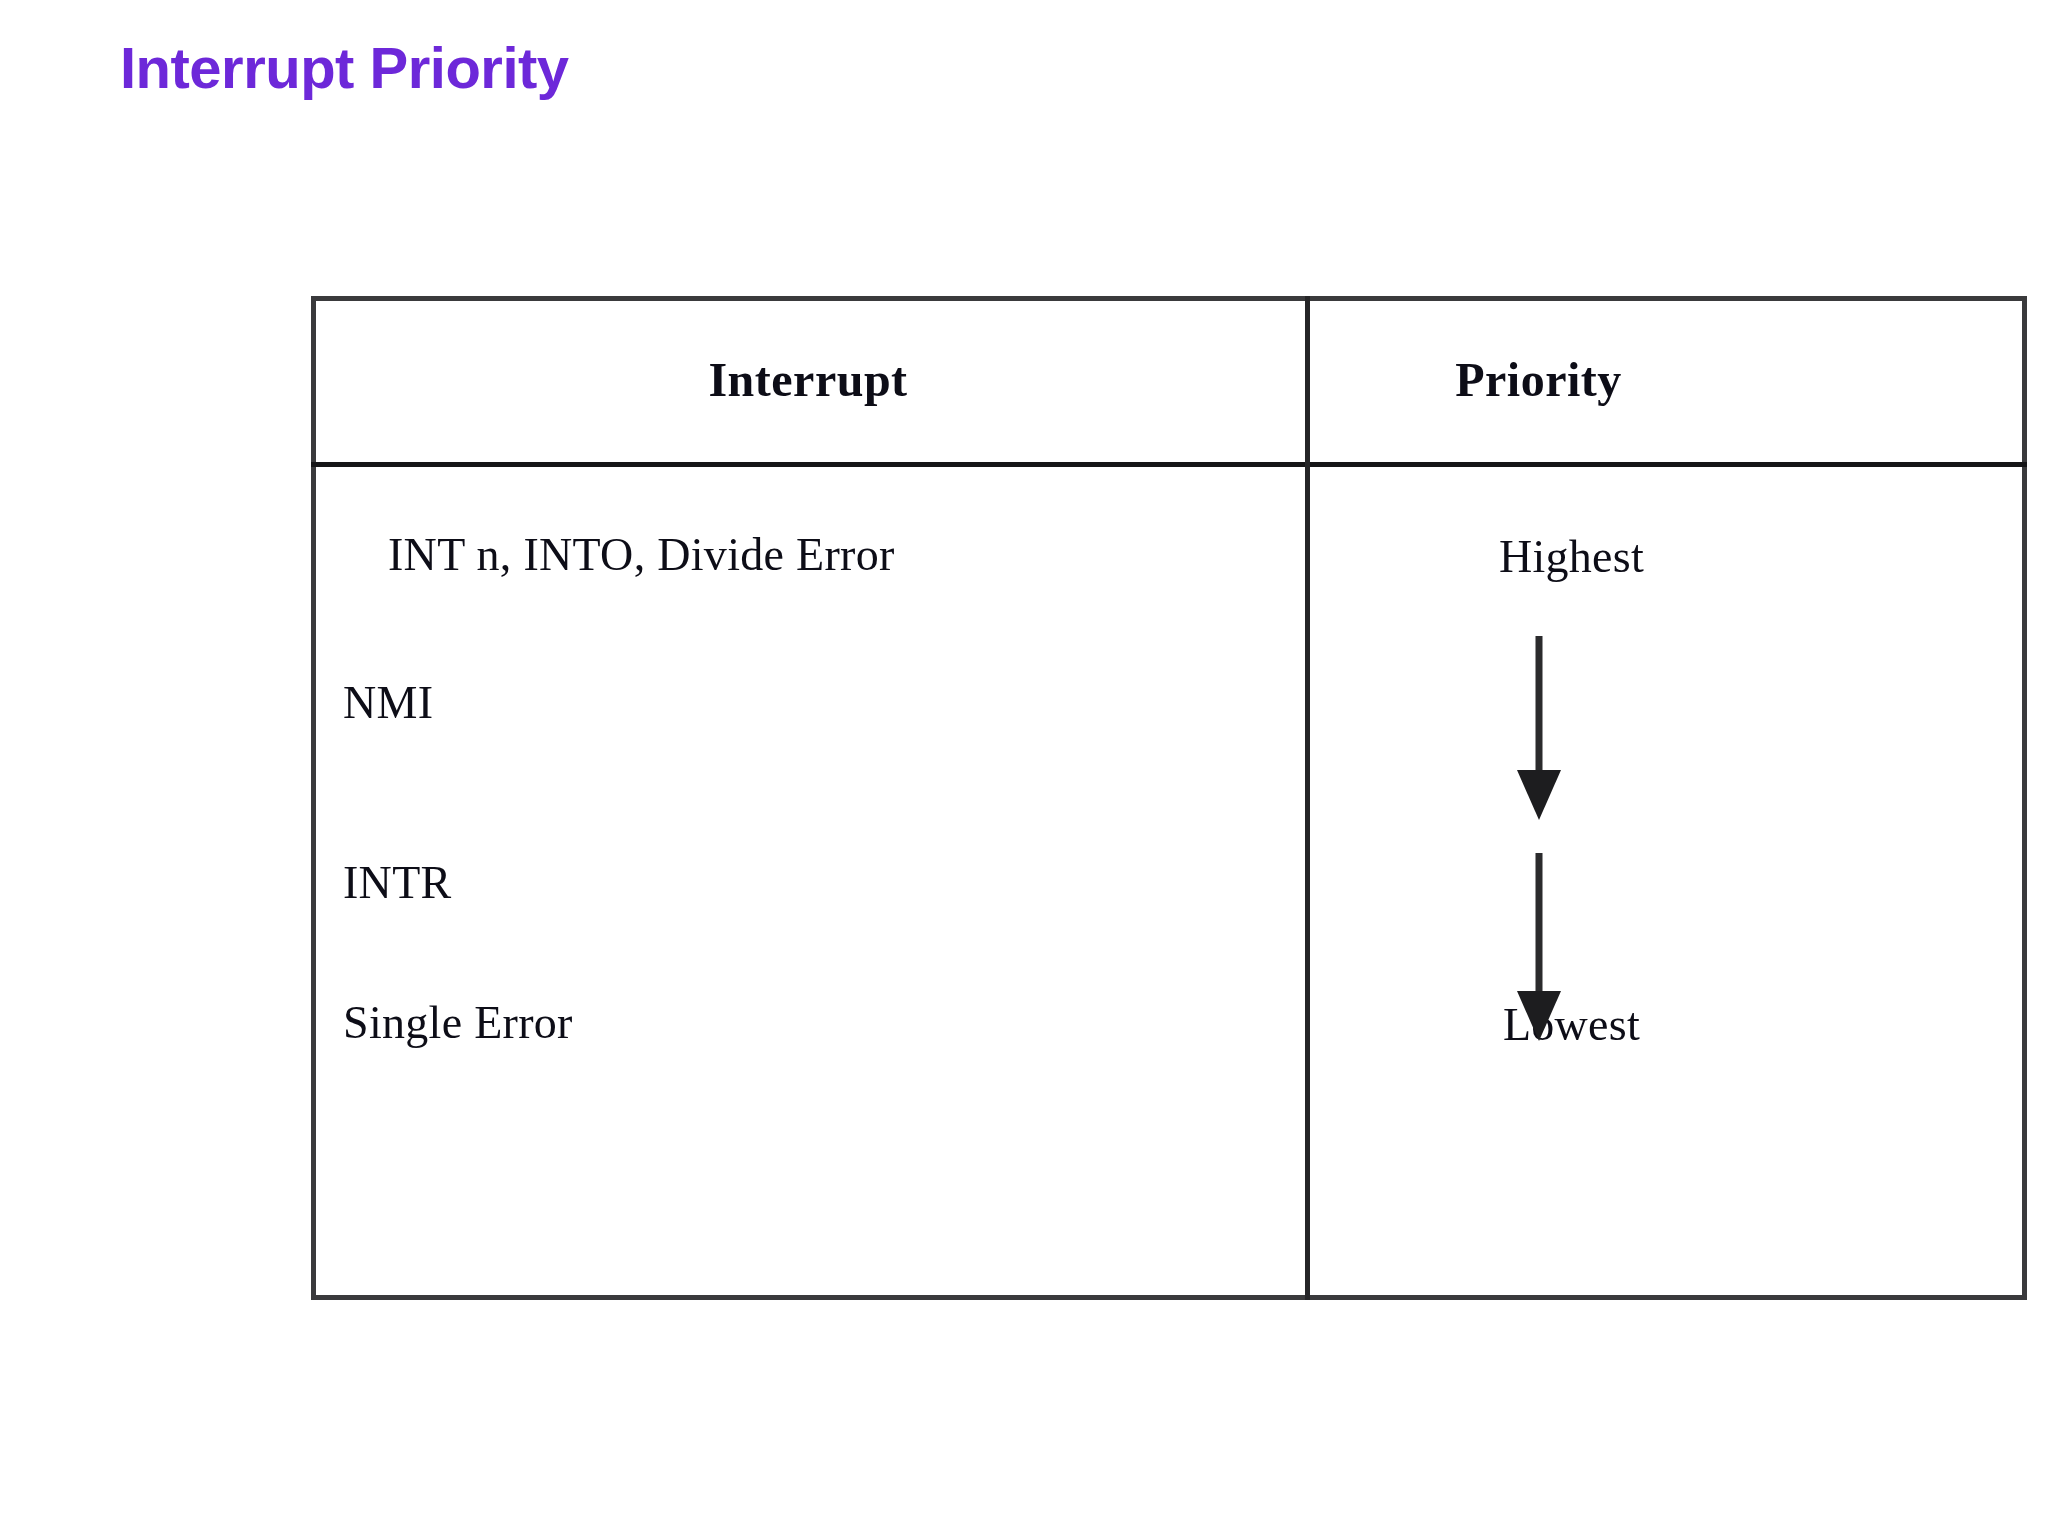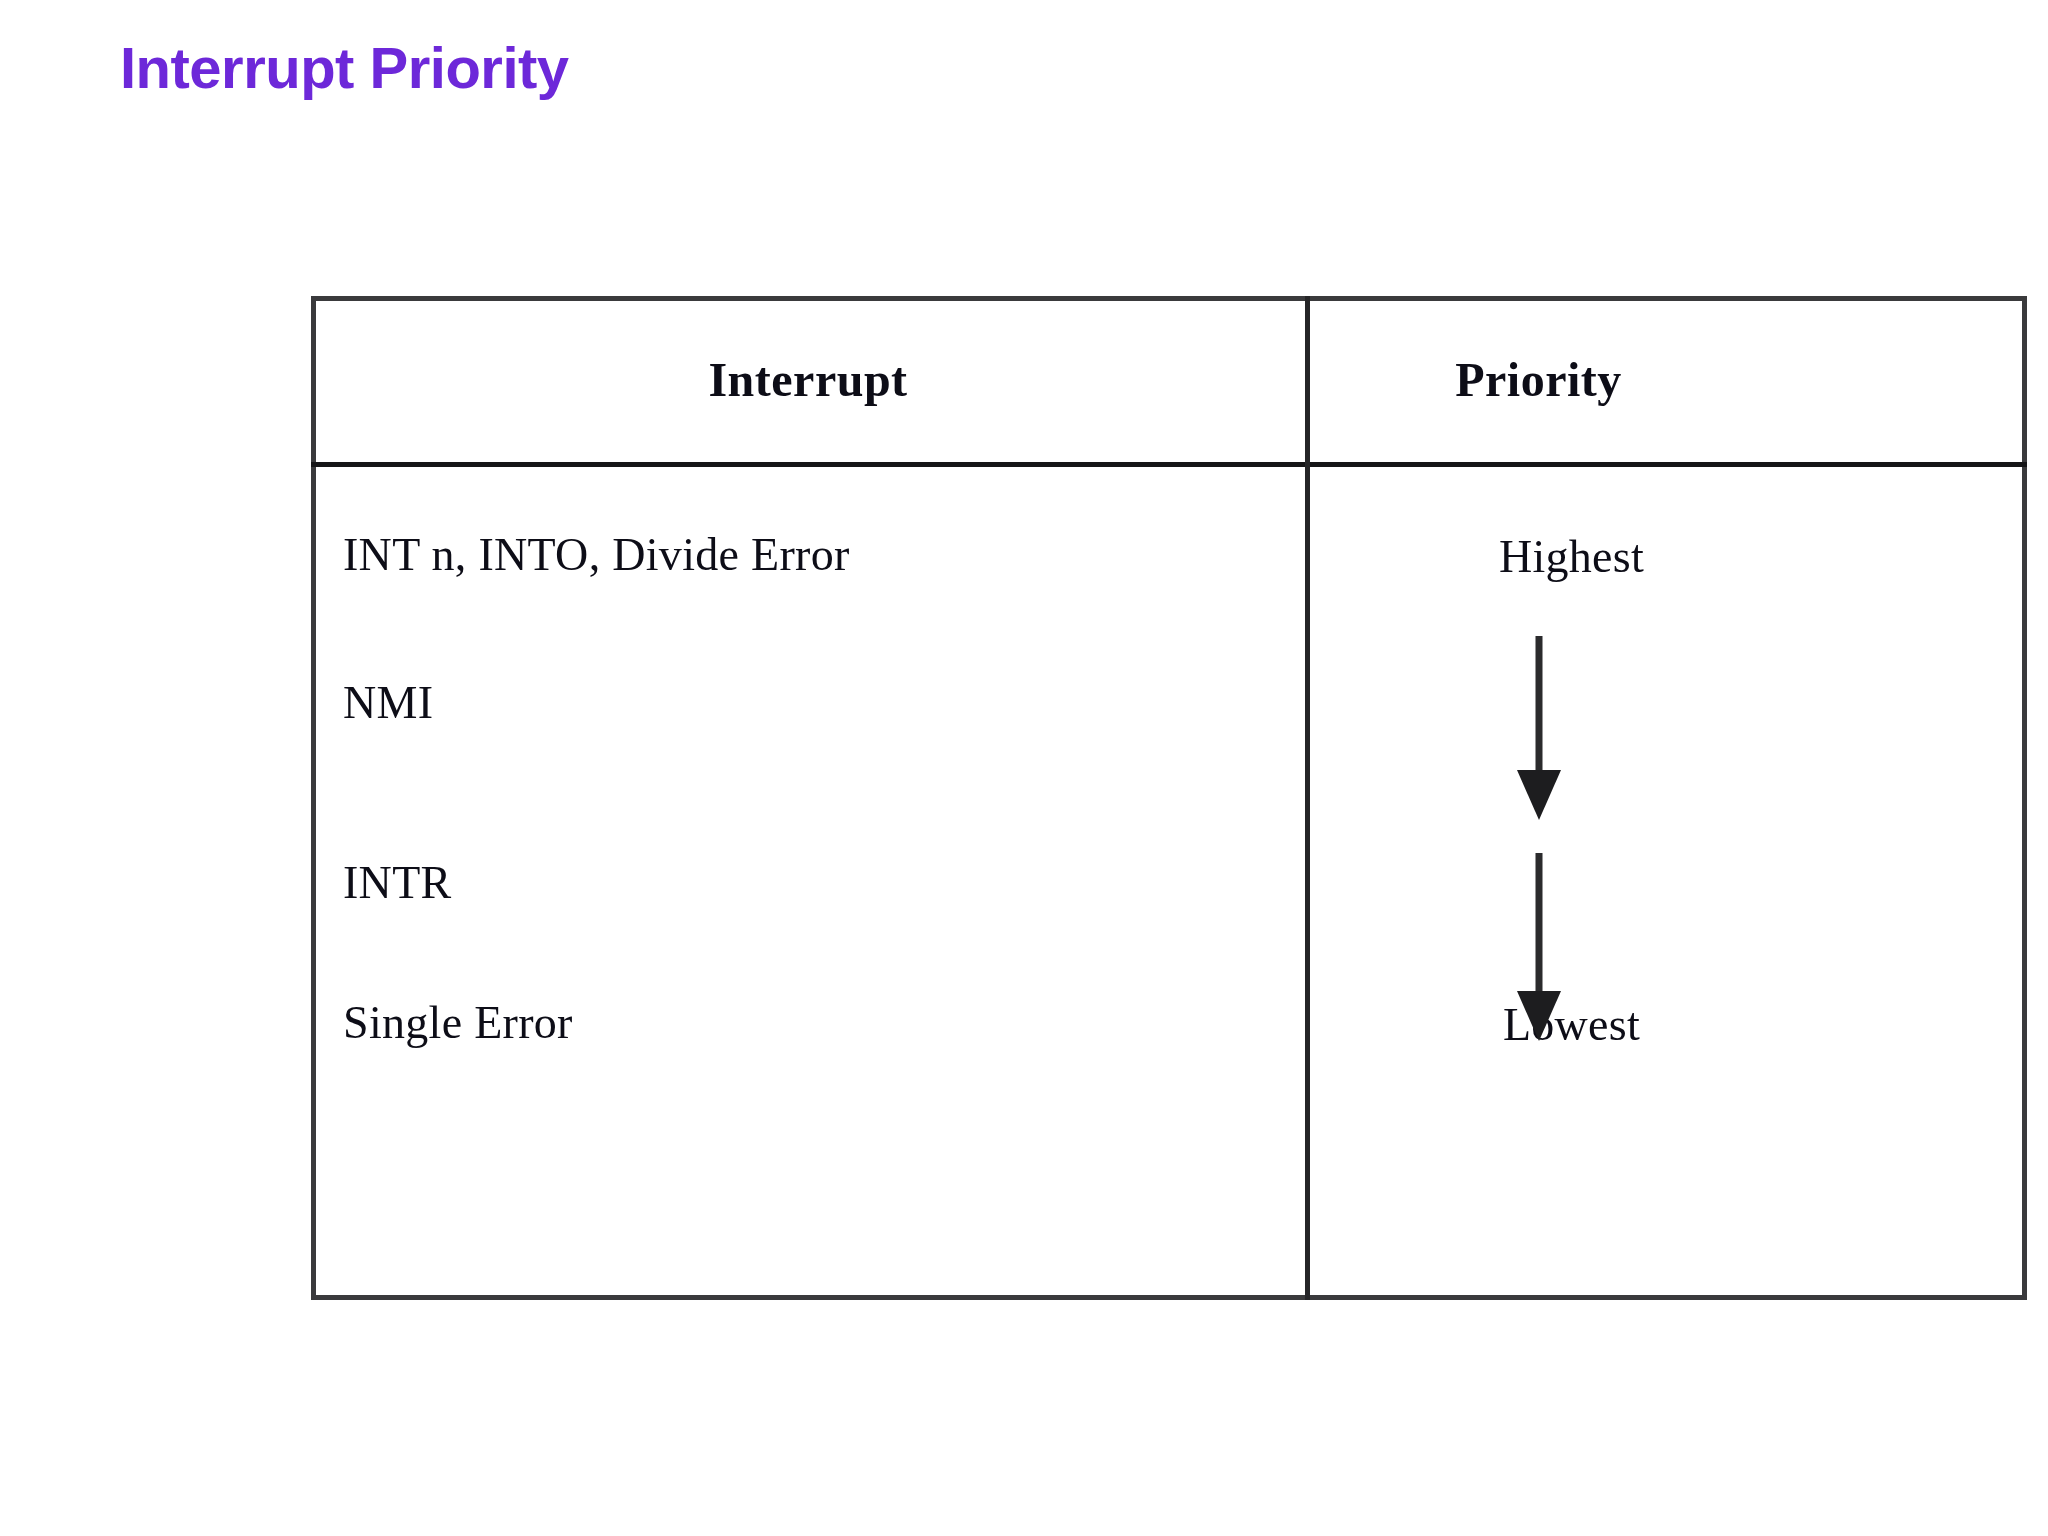--- a/index.html
+++ b/index.html
@@ -87,21 +87,21 @@
   .cell {
     position: absolute;
     font-size: 46px;
     color: #0d0d17;
     white-space: nowrap;
     letter-spacing: 0.3px;
   }
 
   
   .row-label { left: 32px; }
-  .row-0 { top: 232px; }
+  .row-0 { top: 232px; margin-left: 45px; }
   .row-1 { top: 380px; }
   .row-2 { top: 560px; }
   .row-3 { top: 700px; }
 
   
   .prio-label {
     left: 999px;
     width: 457px;
     text-align: center;
     padding-left: 33px;

